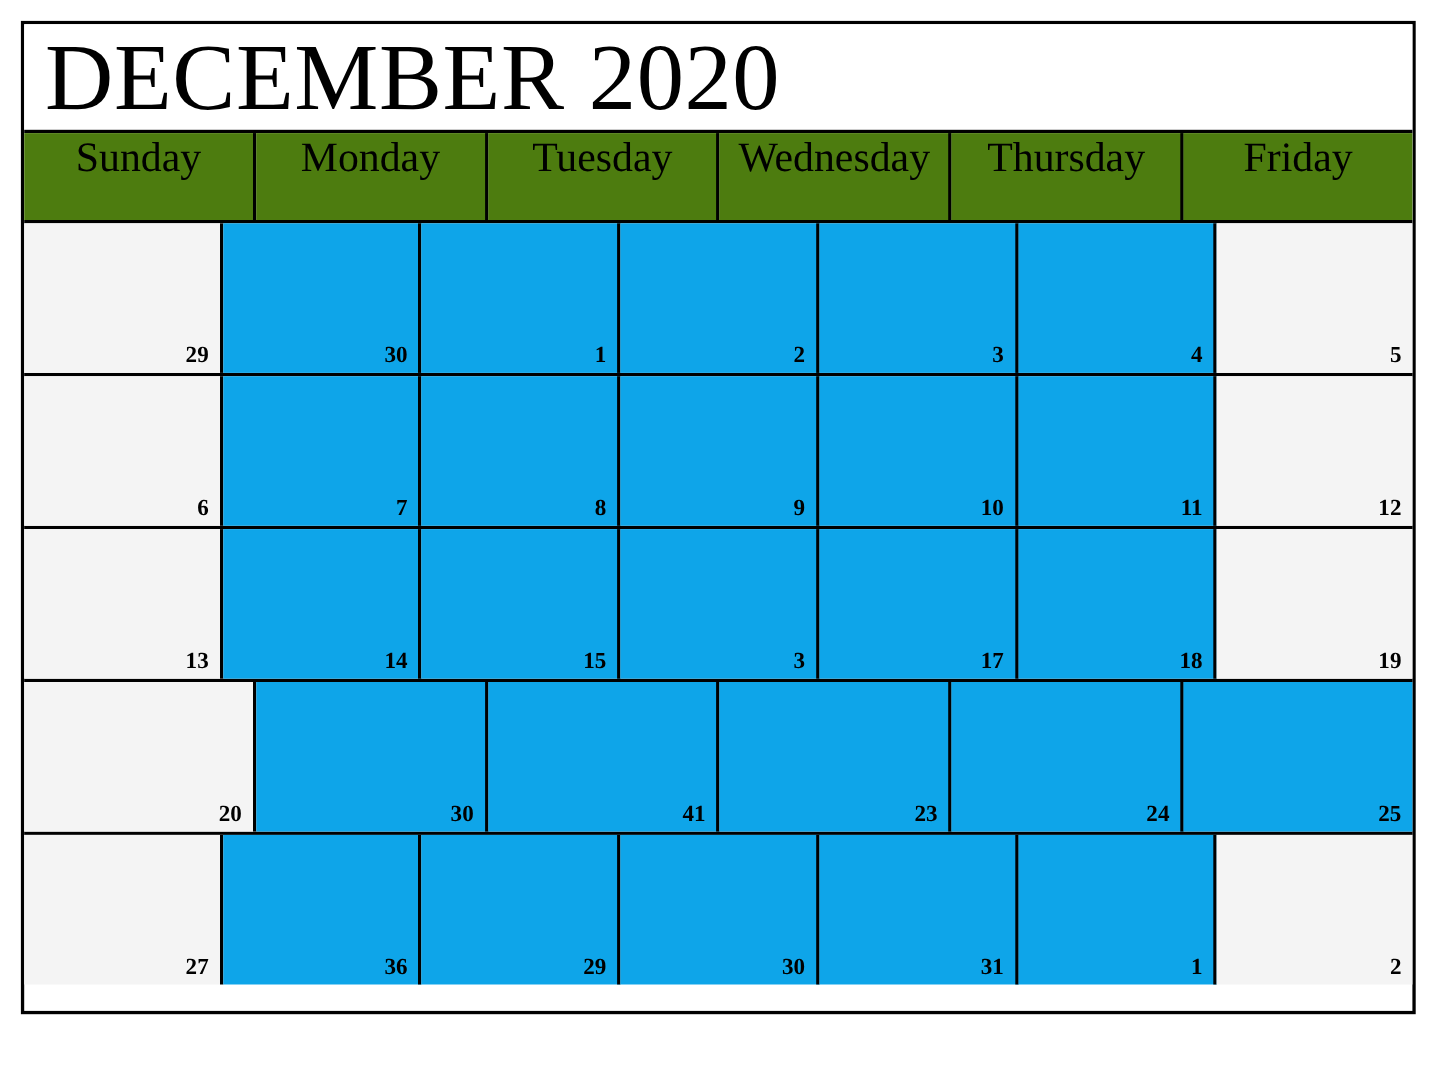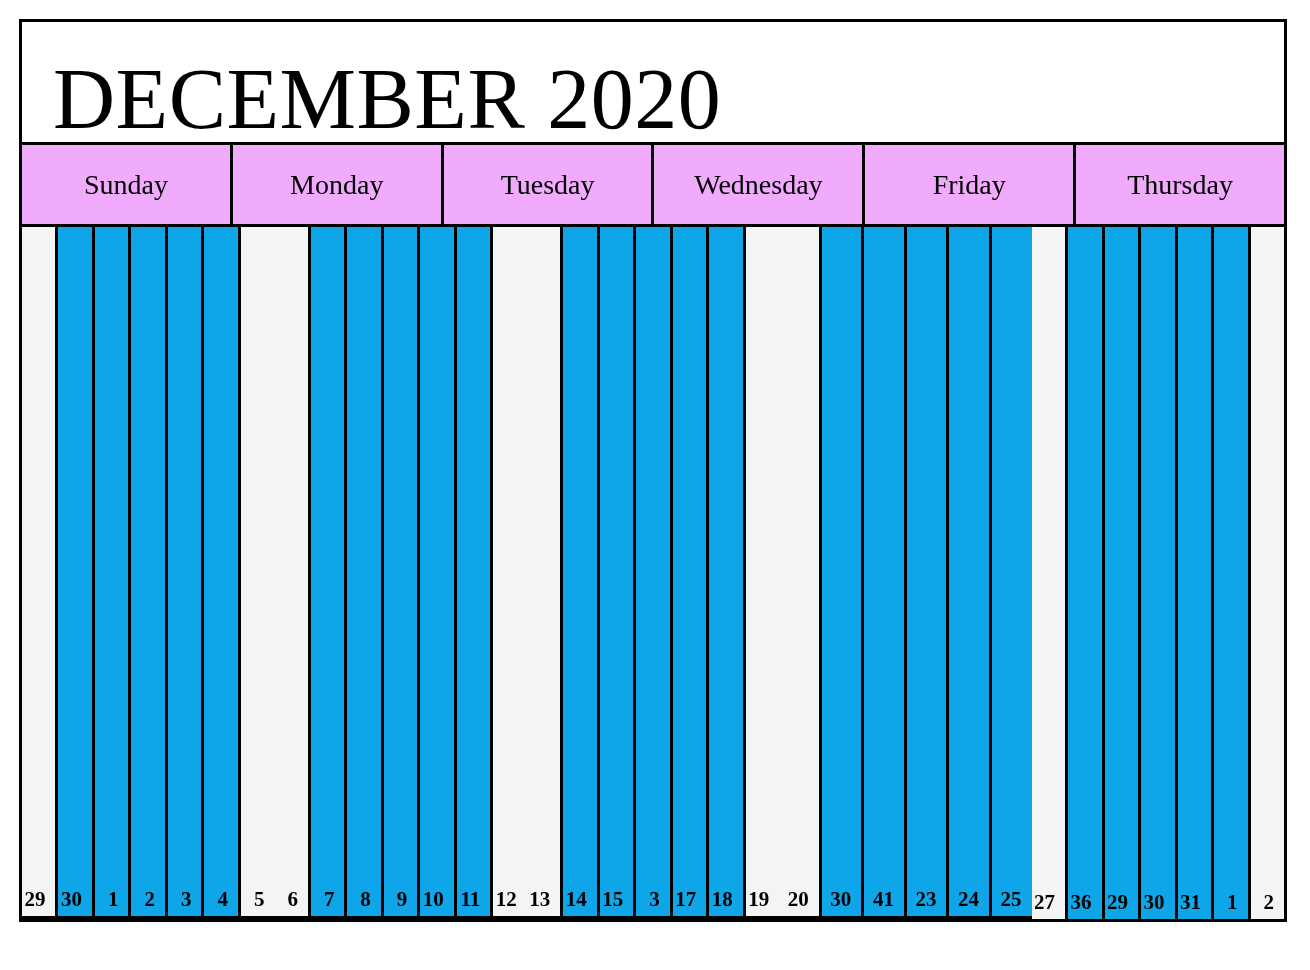--- a/index.html
+++ b/index.html
@@ -21,26 +21,26 @@
     top: 19px;
     width: 1268px;
     height: 903px;
     box-sizing: border-box;
     border: 3px solid #000000;
     background: #ffffff;
   }
 
   
   .title-bar {
-    height: 123px;
+    height: 99px;
     box-sizing: border-box;
     border-bottom: 3px solid #000000;
     display: flex;
-    align-items: flex-end;
-    padding-left: 31px;
+    align-items: center;
+    padding-left: 19px;
     background: #ffffff;
   }
   .title-text {
     font-size: 86px;
     line-height: 1;
     font-weight: normal;
     letter-spacing: 0.5px;
     white-space: nowrap;
   }
 
@@ -50,33 +50,33 @@
     height: 82px;
     box-sizing: border-box;
     border-bottom: 3px solid #000000;
     background: #ffffff;
   }
   .weekday-cell {
     flex: 1 1 0;
     box-sizing: border-box;
     border-right: 3px solid #000000;
     display: flex;
-    align-items: center;
+    align-items: flex-start;
     justify-content: center;
-    font-size: 28px;
-    background: #f0abfc;
+    font-size: 38px;
+    background: #4d7c0f;
   }
   .weekday-cell:last-child {
     border-right: none;
   }
 
   
   .weeks {
     display: flex;
-    flex-direction: row;
+    flex-direction: column;
     height: 692px;
   }
   .week-row {
     display: flex;
     flex: 1 1 0;
     box-sizing: border-box;
     border-bottom: 3px solid #000000;
     min-height: 0;
   }
   .week-row:last-child {
@@ -121,25 +121,25 @@
       <div class="weekday-cell">
         <span>Monday</span>
       </div>
       <div class="weekday-cell">
         <span>Tuesday</span>
       </div>
       <div class="weekday-cell">
         <span>Wednesday</span>
       </div>
       <div class="weekday-cell">
+        <span>Thursday</span>
+      </div>
+      <div class="weekday-cell">
         <span>Friday</span>
       </div>
-      <div class="weekday-cell">
-        <span>Thursday</span>
-      </div>
     </div>
 
   <div class="weeks">
       <div class="week-row">
         <div class="day-cell weekend">
           <span class="day-number">29</span>
         </div>
         <div class="day-cell">
           <span class="day-number">30</span>
         </div>

